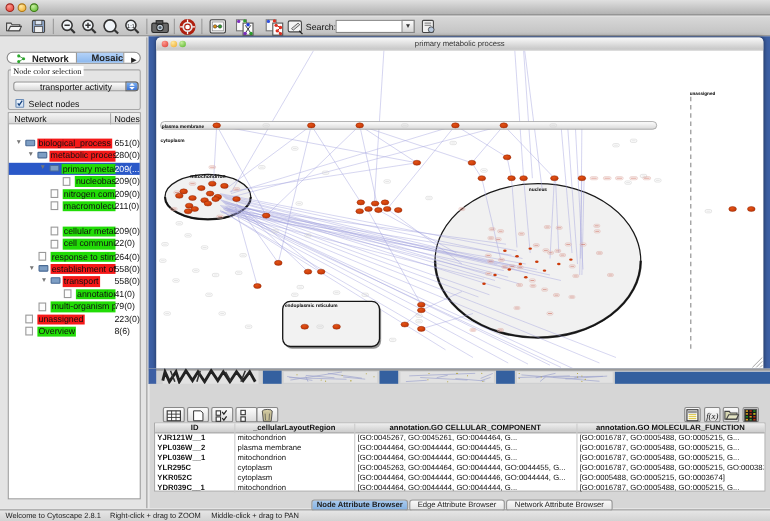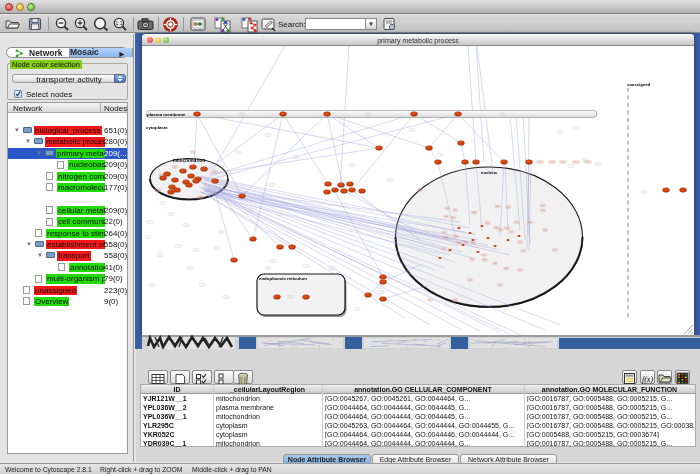--- a/index.html
+++ b/index.html
@@ -4,23 +4,23 @@
 body{font-family:"Liberation Sans",sans-serif;width:700px;height:474px;overflow:hidden;position:relative;background:#e8e8e8;}
 .abs{position:absolute;}
 #titlebar{left:0;top:0;width:700px;height:14px;background:linear-gradient(#e0e0e0,#b2b2b2);border-bottom:1px solid #7a7a7a;}
 .tl{width:8px;height:8px;border-radius:50%;top:3px;}
 #title{width:700px;top:2px;text-align:center;font-size:7.5px;font-weight:bold;color:#1a1a1a;}
 #toolbar{left:0;top:15px;width:700px;height:18px;background:linear-gradient(#d8d8d8,#c2c2c2);border-bottom:1px solid #8a8a8a;}
 .sep{top:2px;width:1px;height:14px;background:#9a9a9a;}
 #cp{left:0;top:34px;width:134px;height:428px;background:#e4e4e4;border-right:1px solid #9a9a9a;}
 #cphead{left:0;top:0;width:134px;height:12px;background:linear-gradient(#e8e8e8,#d0d0d0);border-bottom:1px solid #b5b5b5;font-size:8px;color:#111;padding:1px 0 0 5px;}
 #tabpill{left:6px;top:13px;width:122px;height:11px;background:#fff;border:1px solid #8a8a8a;border-radius:6px;font-size:8.5px;font-weight:bold;color:#222;}
-#mosaictab{left:62px;top:0px;width:64px;height:9px;background:linear-gradient(#b4d2f8,#8cb8ee);border-left:1px solid #999;border-right:1px solid #999;text-align:left;font-size:8.5px;line-height:9px;}
+#mosaictab{left:62px;top:0px;width:44px;height:9px;background:linear-gradient(#b4d2f8,#8cb8ee);border-left:1px solid #999;border-right:1px solid #999;text-align:right;font-size:8.5px;line-height:9px;}
 #gbox{left:7px;top:29px;width:121px;height:37px;border:1px solid #a8a8a8;border-radius:2px;}
-#gboxlabel{left:10px;top:25.5px;background:#84cc16;font-size:7.5px;color:#111;padding:0 2px;}
+#gboxlabel{left:10px;top:25.5px;background:#ffffff;font-size:7.5px;color:#111;padding:0 2px;font-family:Liberation Serif, serif;}
 #dropdown{left:12px;top:40px;width:114px;height:9px;background:linear-gradient(#ffffff,#d8d8d8);border:1px solid #999;border-radius:3px;font-size:8px;color:#111;text-align:center;line-height:9px;}
 #stepper{left:114px;top:40px;width:12px;height:9px;background:linear-gradient(#7cb0f2,#3a72d4);border-radius:0 3px 3px 0;border:1px solid #666;}
 #cbx{left:14px;top:56px;width:8px;height:8px;background:linear-gradient(#eef4fc,#cfe0f4);border:1px solid #6b8db8;border-radius:1px;}
 #cbxlabel{left:26px;top:55.5px;font-size:8px;color:#111;}
 #treebox{left:7px;top:68px;width:121px;height:352px;background:#fff;border:1px solid #9a9a9a;}
 #treehead{left:0;top:0;width:119px;height:10px;background:linear-gradient(#f4f4f4,#d8d8d8);border-bottom:1px solid #aaa;font-size:8px;color:#111;}
 .trow{left:0;width:119px;height:11.4px;font-size:8px;line-height:11.4px;white-space:nowrap;}
 .trow .lbl{padding:0 1px;height:9.5px;line-height:9.5px;margin-top:1px;}
 .cnt{position:absolute;left:96px;}
 #desktop{left:135px;top:33px;width:565px;height:316px;background:#3c5fa4;}
@@ -196,21 +196,21 @@
         <span class="cnt" style="color:#111;">209(0)</span>
       </div>
       <div class="trow abs" style="top:67.5px;">
         <span style="position:absolute;left:38px;top:1.5px;width:7px;height:8px;background:#fdfdfd;border:1px solid #999;"></span>
         <span class="lbl" style="position:absolute;left:49px;top:0;max-width:48px;overflow:hidden;background:#21dc06;color:#111;">nitrogen compo</span>
         <span class="cnt" style="color:#111;">209(0)</span>
       </div>
       <div class="trow abs" style="top:78.9px;">
         <span style="position:absolute;left:38px;top:1.5px;width:7px;height:8px;background:#fdfdfd;border:1px solid #999;"></span>
         <span class="lbl" style="position:absolute;left:49px;top:0;max-width:48px;overflow:hidden;background:#21dc06;color:#111;">macromolecule</span>
-        <span class="cnt" style="color:#111;">177(0)</span>
+        <span class="cnt" style="color:#111;">211(0)</span>
       </div>
       <div class="trow abs" style="top:101.7px;">
         <span style="position:absolute;left:38px;top:1.5px;width:7px;height:8px;background:#fdfdfd;border:1px solid #999;"></span>
         <span class="lbl" style="position:absolute;left:49px;top:0;max-width:48px;overflow:hidden;background:#21dc06;color:#111;">cellular metabo</span>
         <span class="cnt" style="color:#111;">209(0)</span>
       </div>
       <div class="trow abs" style="top:113.10000000000001px;">
         <span style="position:absolute;left:38px;top:1.5px;width:7px;height:8px;background:#fdfdfd;border:1px solid #999;"></span>
         <span class="lbl" style="position:absolute;left:49px;top:0;max-width:48px;overflow:hidden;background:#21dc06;color:#111;">cell communicat</span>
         <span class="cnt" style="color:#111;">22(0)</span>
@@ -243,21 +243,21 @@
         <span class="cnt" style="color:#111;">79(0)</span>
       </div>
       <div class="trow abs" style="top:181.5px;">
         <span style="position:absolute;left:15px;top:1.5px;width:7px;height:8px;background:#fdfdfd;border:1px solid #999;"></span>
         <span class="lbl" style="position:absolute;left:26px;top:0;max-width:71px;overflow:hidden;background:#f51818;color:#111;">unassigned</span>
         <span class="cnt" style="color:#111;">223(0)</span>
       </div>
       <div class="trow abs" style="top:192.9px;">
         <span style="position:absolute;left:15px;top:1.5px;width:7px;height:8px;background:#fdfdfd;border:1px solid #999;"></span>
         <span class="lbl" style="position:absolute;left:26px;top:0;max-width:71px;overflow:hidden;background:#21dc06;color:#111;">Overview</span>
-        <span class="cnt" style="color:#111;">9(0)</span>
+        <span class="cnt" style="color:#111;">8(6)</span>
       </div>
     </div>
   </div>
 <div id="desktop" class="abs">
     <div id="netwin" class="abs">
       <div id="nwtitle" class="abs">
         <div class="ntl abs" style="left:5px;background:radial-gradient(circle at 35% 30%,#ff9a90,#d83830);"></div>
         <div class="ntl abs" style="left:13px;background:radial-gradient(circle at 35% 30%,#ffe9a0,#eea828);"></div>
         <div class="ntl abs" style="left:21px;background:radial-gradient(circle at 35% 30%,#c8f0a0,#50b020);"></div>
         <div id="nwtext" class="abs">primary metabolic process</div>

